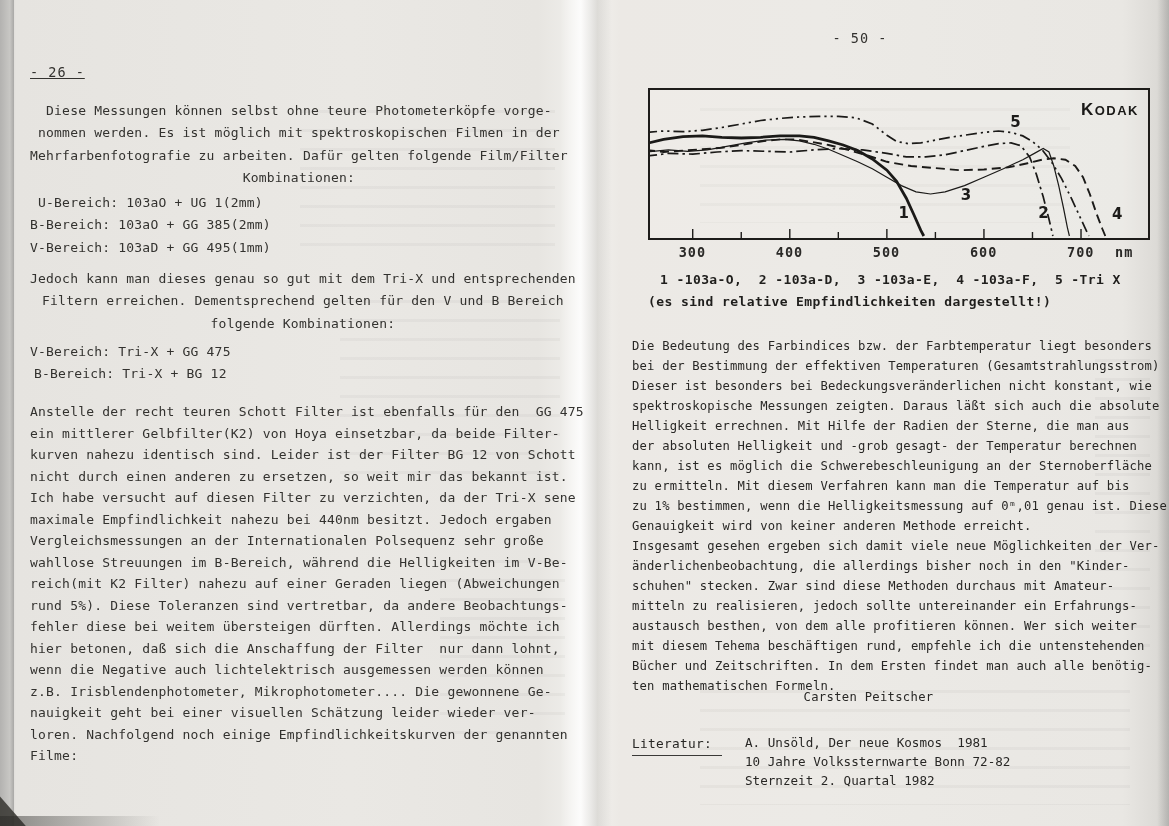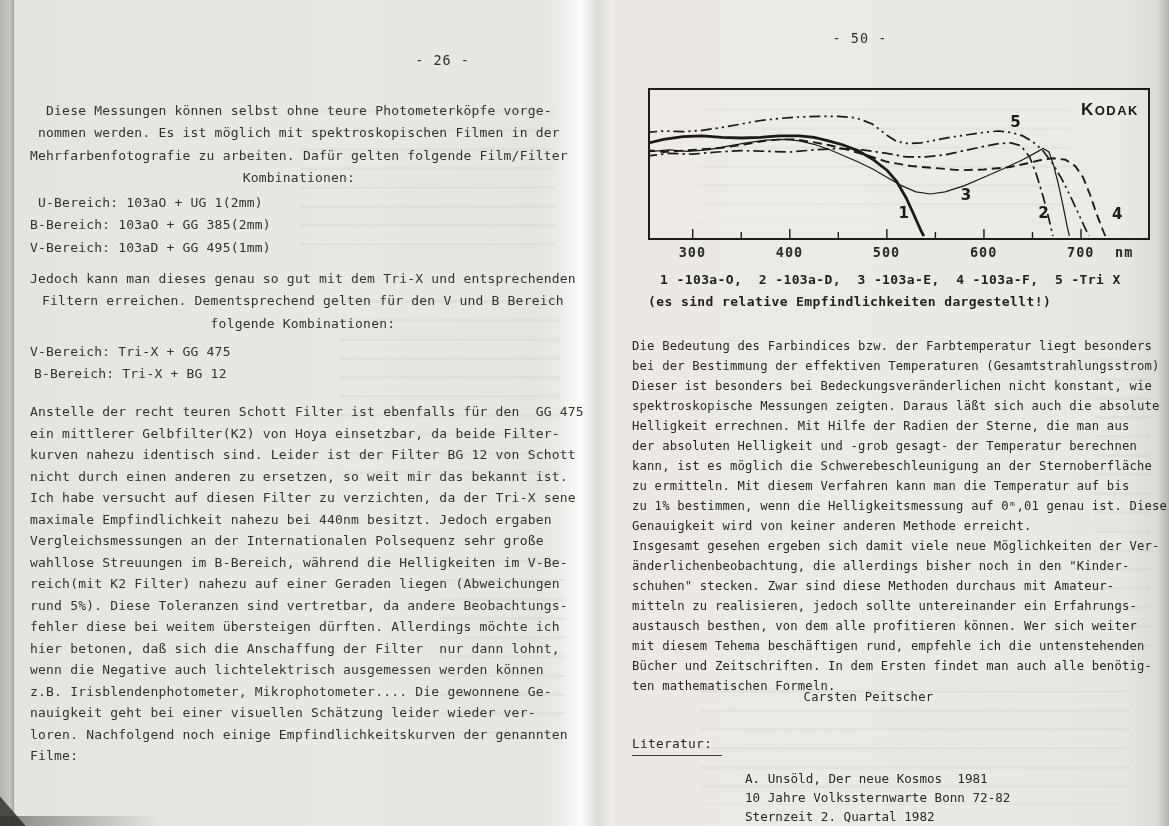--- a/index.html
+++ b/index.html
@@ -67,21 +67,21 @@
   <div class="gutter"></div>
   <div class="edge-right"></div>
   <div class="bleed" style="left:300px;top:110px;width:255px;height:140px;"></div>
   <div class="bleed" style="left:340px;top:300px;width:220px;height:190px;"></div>
   <div class="bleed" style="left:440px;top:560px;width:125px;height:180px;"></div>
   <div class="bleed" style="left:700px;top:108px;width:370px;height:115px;"></div>
   <div class="bleed" style="left:700px;top:690px;width:430px;height:115px;"></div>
   <div class="bleed" style="left:1095px;top:340px;width:55px;height:330px;"></div>
 
   <div>
-    <div class="abs mono page-num" style="left:30px;top:52px;width:440px;text-align:right;">-  26  -</div>
+    <div class="abs mono page-num" style="left:30px;top:64px;width:440px;text-align:left;text-decoration:underline;">-  26  -</div>
 
     <div class="abs mono pg26-body" style="left:30px;top:100px;">
         <div class="tl">Diese Messungen können selbst ohne teure Photometerköpfe vorge-</div>
         <div class="tl">nommen werden. Es ist möglich mit spektroskopischen Filmen in der</div>
         <div class="tl">Mehrfarbenfotografie zu arbeiten. Dafür gelten folgende Film/Filter</div>
         <div class="tl">Kombinationen:</div>
       </div>
 
     <div class="abs mono pg26-body" style="left:30px;top:192px;">
         <div class="tl">U-Bereich: 103aO + UG 1(2mm)</div>
@@ -181,21 +181,21 @@
         <div class="tl">mit diesem Tehema beschäftigen rund, empfehle ich die untenstehenden</div>
         <div class="tl">Bücher und Zeitschriften. In dem Ersten findet man auch alle benötig-</div>
         <div class="tl">ten mathematischen Formeln.</div>
       </div>
 
     <div class="abs mono sig" style="left:632px;top:690px;width:473px;">Carsten Peitscher</div>
 
     <div class="abs mono" style="left:632px;top:733px;">
       <span class="lit-label">Literatur:</span>
     </div>
-    <div class="abs mono lit-lines" style="left:745px;top:733px;margin-top:36px;">
+    <div class="abs mono lit-lines" style="left:745px;top:733px;">
         <div class="tl">A. Unsöld, Der neue Kosmos  1981</div>
         <div class="tl">10 Jahre Volkssternwarte Bonn 72-82</div>
         <div class="tl">Sternzeit 2. Quartal 1982</div>
       </div>
   </div>
 
   <div class="corner-wedge"></div>
   <div class="corner-wedge2"></div>
 </div>
 

